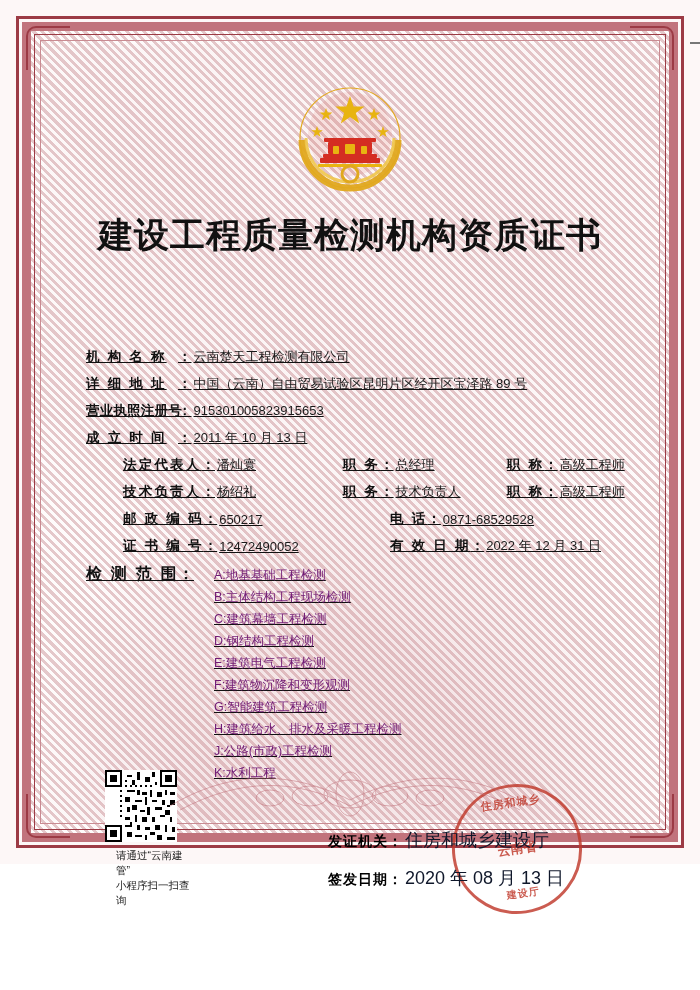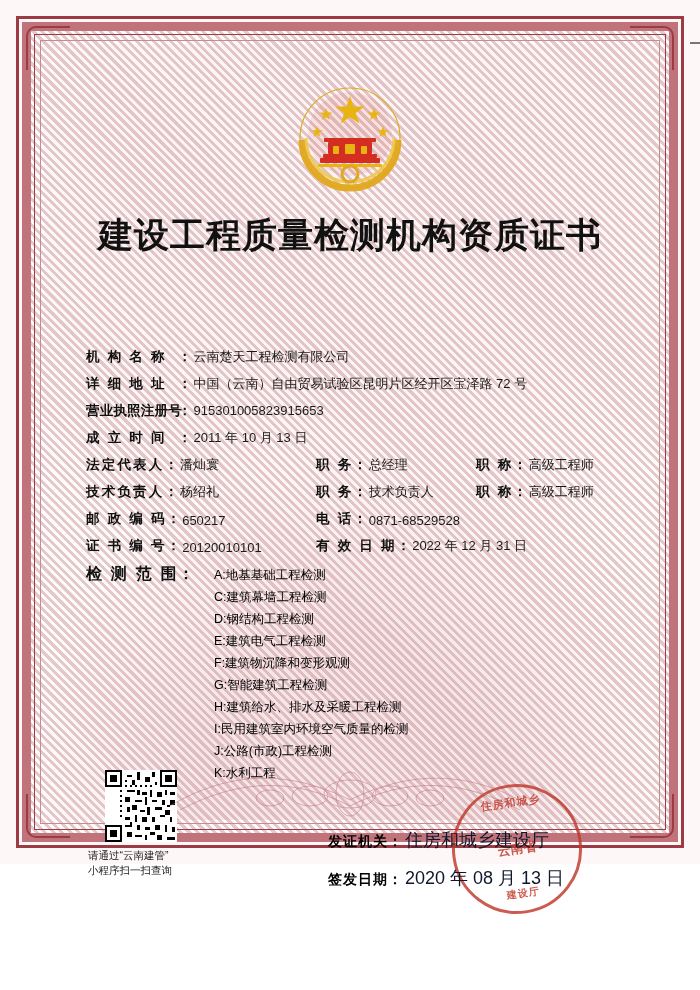--- a/index.html
+++ b/index.html
@@ -113,41 +113,42 @@
     color: #111111;
     font-family: "Liberation Sans", sans-serif;
   }
 
   .fields {
     position: absolute;
     left: 86px;
     top: 348px;
     width: 540px;
     color: #111;
+    text-decoration: underline;
   }
   .row {
     display: flex;
     align-items: baseline;
     margin-bottom: 9px;
     font-size: 13.5px;
   }
   .lbl {
     font-weight: bold;
     font-size: 13.5px;
     white-space: nowrap;
     letter-spacing: 2.2px;
   }
   .lbl.w4 { width: 92px; }
   .colon { font-weight: bold; margin-right: 2px; }
   .val {
     font-size: 13px;
     color: #1a1a1a;
   }
   .row-3col { display: flex; align-items: baseline; }
-  .seg { display: flex; align-items: flex-end; }
+  .seg { display: flex; align-items: center; margin-left: 37px; }
   .seg.s1 { width: 230px; }
   .seg.s2 { width: 160px; }
   .seg.s3 { width: 150px; }
   .seg .lbl { letter-spacing: 2.2px; }
 
   .scope-row {
     display: flex;
     align-items: flex-start;
     margin-top: 4px;
   }
@@ -158,21 +159,21 @@
     width: 92px;
     white-space: nowrap;
   }
   .scope-list {
     margin-left: 4px;
     padding-left: 14px;
   }
   .scope-item {
     font-size: 12.5px;
     line-height: 22px;
-    color: #000000;
+    color: #701a75;
   }
 
   
   .qr-block {
     position: absolute;
     left: 86px;
     top: 770px;
     width: 110px;
     text-align: center;
   }
@@ -183,20 +184,21 @@
     background-color: #fff;
     position: relative;
   }
   .qr-caption {
     margin-top: 6px;
     font-size: 10.5px;
     color: #222;
     line-height: 15px;
     text-align: left;
     padding-left: 2px;
+    margin-left: 28px;
   }
 
   
   .seal {
     position: absolute;
     left: 452px;
     top: 784px;
     width: 124px;
     height: 124px;
     border-radius: 50%;
@@ -332,21 +334,21 @@
 
     <div class="row">
       <span class="lbl w4">机 构 名 称</span>
       <span class="colon">：</span>
       <span class="val">云南楚天工程检测有限公司</span>
     </div>
 
     <div class="row">
       <span class="lbl w4">详 细 地 址</span>
       <span class="colon">：</span>
-      <span class="val">中国（云南）自由贸易试验区昆明片区经开区宝泽路 72 号</span>
+      <span class="val">中国（云南）自由贸易试验区昆明片区经开区宝泽路 89 号</span>
     </div>
 
     <div class="row">
       <span class="lbl w4" style="letter-spacing:0.2px;">营业执照注册号</span>
       <span class="colon">：</span>
       <span class="val">915301005823915653</span>
     </div>
 
     <div class="row">
       <span class="lbl w4">成 立 时 间</span>
@@ -400,41 +402,41 @@
         <span class="lbl">电  话</span>
         <span class="colon">：</span>
         <span class="val">0871-68529528</span>
       </span>
     </div>
 
     <div class="row row-3col">
       <span class="seg s1">
         <span class="lbl">证 书 编 号</span>
         <span class="colon">：</span>
-        <span class="val">20120010101</span>
+        <span class="val">12472490052</span>
       </span>
       <span class="seg">
         <span class="lbl">有 效 日 期</span>
         <span class="colon">：</span>
         <span class="val">2022 年 12 月 31 日</span>
       </span>
     </div>
 
     <div class="scope-row">
       <span class="scope-label">检 测 范 围</span>
       <span class="colon">：</span>
       <div class="scope-list">
         <div class="scope-item">A:地基基础工程检测</div>
+        <div class="scope-item">B:主体结构工程现场检测</div>
         <div class="scope-item">C:建筑幕墙工程检测</div>
         <div class="scope-item">D:钢结构工程检测</div>
         <div class="scope-item">E:建筑电气工程检测</div>
         <div class="scope-item">F:建筑物沉降和变形观测</div>
         <div class="scope-item">G:智能建筑工程检测</div>
         <div class="scope-item">H:建筑给水、排水及采暖工程检测</div>
-        <div class="scope-item">I:民用建筑室内环境空气质量的检测</div>
         <div class="scope-item">J:公路(市政)工程检测</div>
         <div class="scope-item">K:水利工程</div>
       </div>
     </div>
 
   </div>
 
   <div class="qr-block">
     <div class="qr">
       <svg viewBox="0 0 29 29" width="72" height="72" shape-rendering="crispEdges" aria-hidden="true">

